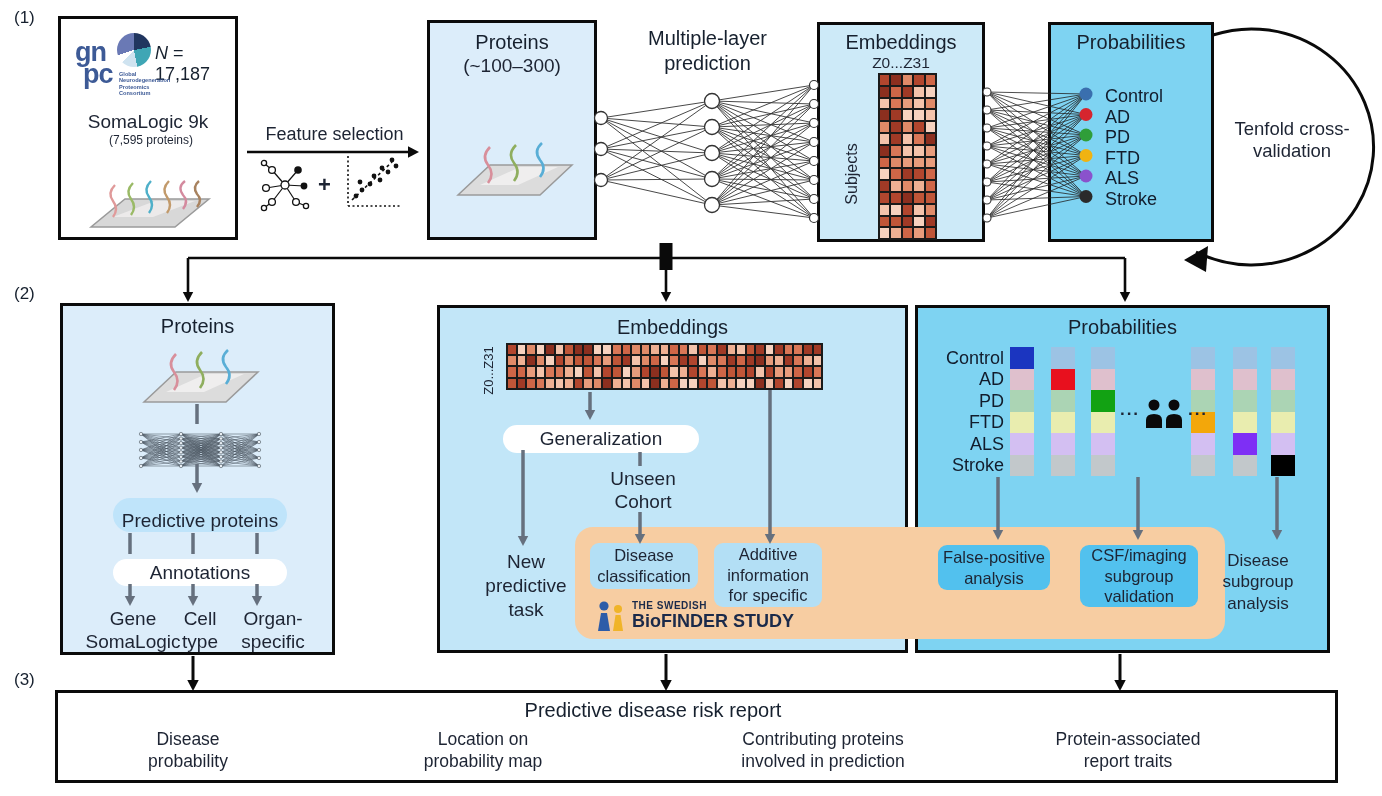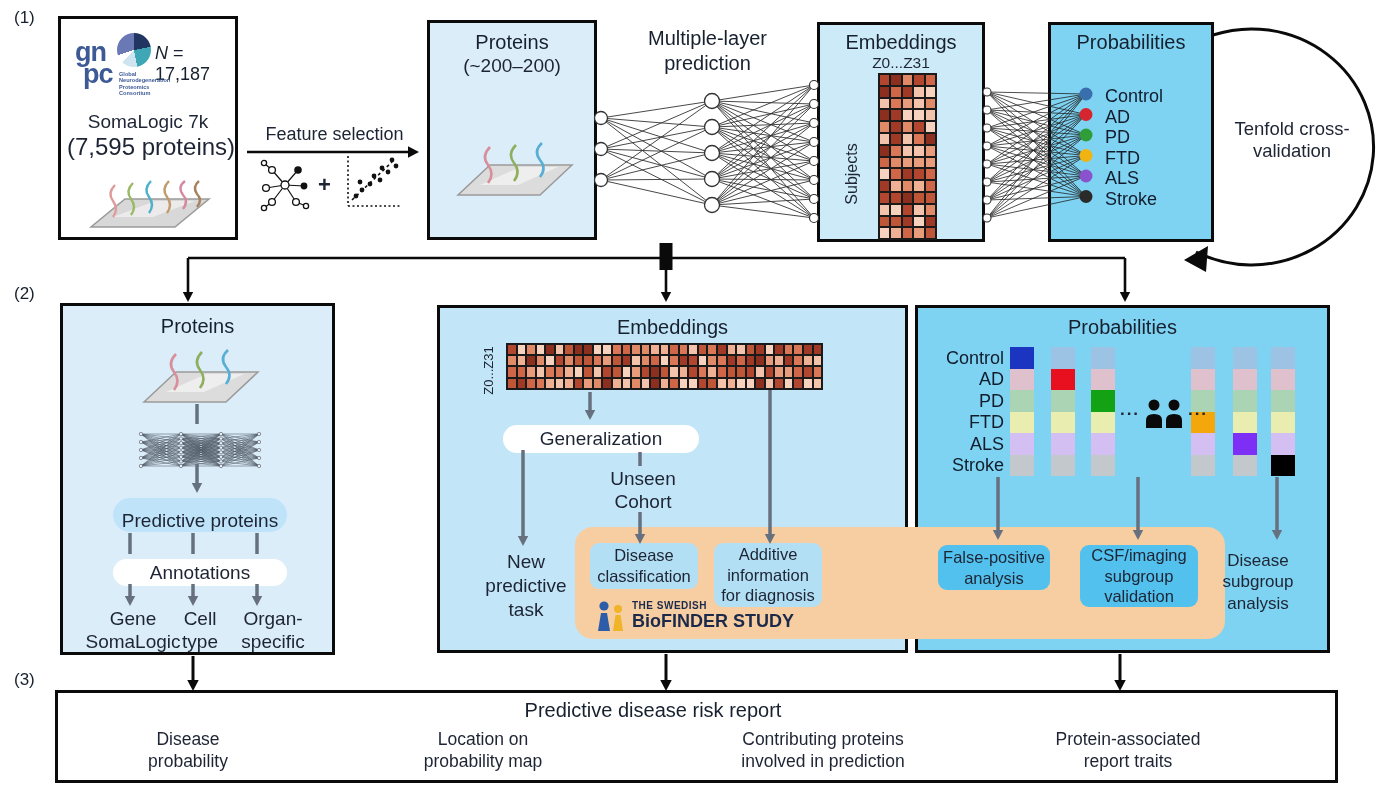--- a/index.html
+++ b/index.html
@@ -42,22 +42,22 @@
       <div style="margin-left:8px;">pc</div>
     </div>
     <div class="abs" style="left:56px;top:14px;width:34px;height:34px;border-radius:50%;background:conic-gradient(#20355f 0 22%,#3fa6b5 22% 47%,#cfe3f0 47% 62%,#fff 62% 70%,#6a79b5 70% 100%);"></div>
     <div class="abs" style="left:94px;top:24px;font-size:18px;color:#16202e;">
       <span style="font-style:italic;">N</span><span> = 17,187</span>
     </div>
     <div class="abs pre" style="left:58px;top:52px;font-size:5.6px;font-weight:bold;color:#3d5a96;line-height:1.15;">Global
 Neurodegeneration
 Proteomics
 Consortium</div>
-    <div class="abs ctr" style="left:0;top:92px;width:174px;font-size:19px;">SomaLogic 7k</div>
-    <div class="abs ctr" style="left:0;top:114px;width:180px;font-size:24px;">(7,595 proteins)</div>
+    <div class="abs ctr" style="left:0;top:92px;width:174px;font-size:19px;">SomaLogic 9k</div>
+    <div class="abs ctr" style="left:0;top:114px;width:180px;font-size:12px;">(7,595 proteins)</div>
     <svg class="abs" style="left:22px;top:146px;" width="132" height="66" viewBox="0 0 132 66">
       <polygon points="8,62 92,62 126,34 42,34" fill="#d8d8d8" stroke="#9a9a9a" stroke-width="1.5"></polygon>
       <polygon points="30,52 70,52 112,36 72,36" fill="#eceaea"></polygon>
       <path d="M30,52 q6,-8 0,-16 q-6,-8 2,-16" fill="none" stroke="#e09a9a" stroke-width="2.4"></path>
       <path d="M48,50 q6,-8 0,-16 q-6,-8 2,-16" fill="none" stroke="#9aba66" stroke-width="2.4"></path>
       <path d="M66,48 q6,-8 0,-16 q-6,-8 2,-16" fill="none" stroke="#4fb0c9" stroke-width="2.4"></path>
       <path d="M84,48 q6,-8 0,-16 q-6,-8 2,-16" fill="none" stroke="#c29a6b" stroke-width="2.4"></path>
       <path d="M100,44 q6,-8 0,-14 q-6,-8 2,-14" fill="none" stroke="#d48a9e" stroke-width="2.4"></path>
       <path d="M114,42 q6,-7 0,-13 q-5,-7 2,-13" fill="none" stroke="#a8825f" stroke-width="2.4"></path>
     </svg>
@@ -103,21 +103,21 @@
         <circle cx="40" cy="28" r="2.4"></circle>
       <circle cx="42" cy="16" r="2.4"></circle>
         <circle cx="48" cy="20" r="2.4"></circle>
         <circle cx="52" cy="8" r="2.4"></circle>
       <circle cx="56" cy="14" r="2.4"></circle>
     </g>
   </svg>
 
   <div class="box" style="left:427px;top:20px;width:170px;height:220px;background:#dcedfa;">
     <div class="abs ctr title" style="left:0;top:8px;width:164px;">Proteins</div>
-    <div class="abs ctr" style="left:0;top:32px;width:164px;font-size:19px;">(~200–200)</div>
+    <div class="abs ctr" style="left:0;top:32px;width:164px;font-size:19px;">(~100–300)</div>
     <svg class="abs" style="left:22px;top:108px;" width="124" height="70" viewBox="0 0 124 70">
       <polygon points="6,64 88,64 120,34 38,34" fill="#dcdcdc" stroke="#9a9a9a" stroke-width="1.5"></polygon>
       <polygon points="28,54 66,54 106,36 68,36" fill="#efeeee"></polygon>
       <path d="M36,52 q7,-9 0,-18 q-7,-9 2,-18" fill="none" stroke="#d88f9b" stroke-width="2.6"></path>
       <path d="M62,50 q7,-9 0,-18 q-7,-9 2,-18" fill="none" stroke="#8fae5e" stroke-width="2.6"></path>
       <path d="M88,46 q7,-9 0,-17 q-7,-9 2,-17" fill="none" stroke="#59aed6" stroke-width="2.6"></path>
     </svg>
   </div>
 
   <div class="abs ctr pre title" style="left:600px;top:26px;width:215px;line-height:1.25;">Multiple-layer
@@ -557,21 +557,21 @@
 
   <div class="abs" style="left:575px;top:527px;width:650px;height:112px;background:#f7cda2;border-radius:18px;z-index:2;"></div>
 
   <div class="pill z3" style="left:590px;top:543px;width:108px;height:46px;background:#b3dff5;border-radius:9px;">
     <span class="ctr pre" style="font-size:16.5px;line-height:1.25;">Disease
 classification</span>
   </div>
   <div class="pill z3" style="left:714px;top:543px;width:108px;height:64px;background:#b3dff5;border-radius:9px;">
     <span class="ctr pre" style="font-size:16.5px;line-height:1.25;">Additive
 information
-for diagnosis</span>
+for specific</span>
   </div>
 
   <div class="abs z3" style="left:596px;top:598px;width:200px;height:38px;">
     <svg class="abs" style="left:0;top:2px;" width="30" height="34" viewBox="0 0 30 34">
       <circle cx="8" cy="6" r="4.6" fill="#2d5ca8"></circle>
       <path d="M5,13 h6 l3,18 h-12 z" fill="#2d5ca8"></path>
       <circle cx="22" cy="9" r="4" fill="#f0b429"></circle>
       <path d="M19.5,15 h5 l2.5,16 h-10 z" fill="#f0b429"></path>
     </svg>
     <div class="abs" style="left:36px;top:2px;font-size:10px;font-weight:bold;letter-spacing:0.5px;color:#1b2a4a;">THE SWEDISH</div>

